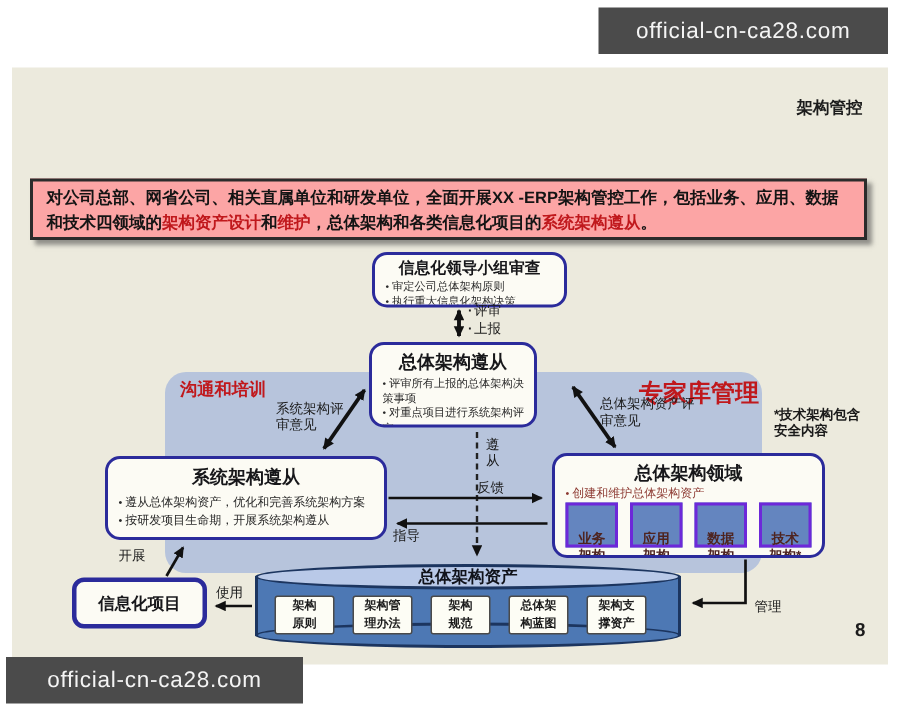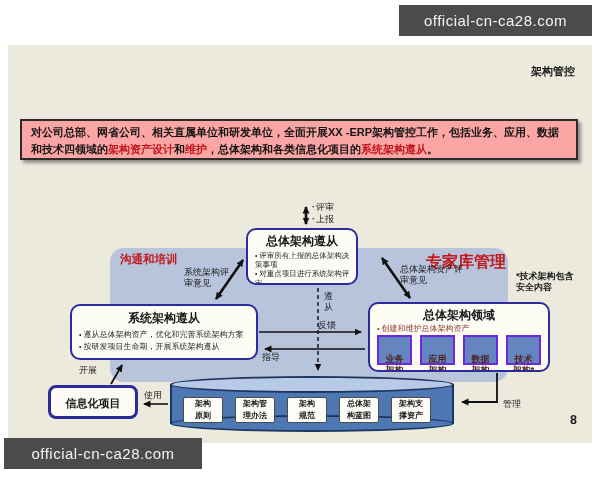--- a/index.html
+++ b/index.html
@@ -111,20 +111,25 @@
     <line x1="216" y1="299" x2="243" y2="260" stroke="#111" stroke-width="2.6" marker-start="url(#ahs)" marker-end="url(#ah)"></line>
     <line x1="382" y1="258" x2="410" y2="298" stroke="#111" stroke-width="2.6" marker-start="url(#ahs)" marker-end="url(#ah)"></line>
     <line x1="318" y1="288" x2="318" y2="370" stroke="#222" stroke-width="1.6" stroke-dasharray="4,3" marker-end="url(#ah)"></line>
     <line x1="259" y1="332" x2="361" y2="332" stroke="#111" stroke-width="1.6" marker-end="url(#ah)"></line>
     <line x1="365" y1="349" x2="265" y2="349" stroke="#111" stroke-width="1.6" marker-end="url(#ah)"></line>
     <line x1="111" y1="384" x2="122" y2="365" stroke="#111" stroke-width="1.8" marker-end="url(#ah)"></line>
     <line x1="168" y1="404" x2="144" y2="404" stroke="#111" stroke-width="1.6" marker-end="url(#ah)"></line>
     <polyline points="497,373 497,402 462,402" fill="none" stroke="#111" stroke-width="1.8" marker-end="url(#ah)"></polyline>
   </svg>
 
+  <div class="node n-lead">
+    <div class="node-title">信息化领导小组审查</div>
+    <div class="bullet">审定公司总体架构原则</div>
+    <div class="bullet">执行重大信息化架构决策</div>
+  </div>
 
   <div class="node n-overall">
     <div class="node-title">总体架构遵从</div>
     <div class="bullet">评审所有上报的总体架构决策事项</div>
     <div class="bullet">对重点项目进行系统架构评审</div>
     <div class="bullet">评审总体架构资产</div>
   </div>
 
   <div class="node n-system">
     <div class="node-title">系统架构遵从</div>
@@ -147,20 +152,21 @@
     </div>
   </div>
 
   <div class="node n-project">
     <div class="node-title">信息化项目</div>
   </div>
 
   <div class="cyl-body"></div>
   <div class="cyl-bottom"></div>
   <div class="cyl-top"></div>
+  <div class="cyl-title">总体架构资产</div>
   <div class="asset-row">
     <div class="asset-box pre">架构
 原则</div>
     <div class="asset-box pre">架构管
 理办法</div>
     <div class="asset-box pre">架构
 规范</div>
     <div class="asset-box pre">总体架
 构蓝图</div>
     <div class="asset-box pre">架构支

